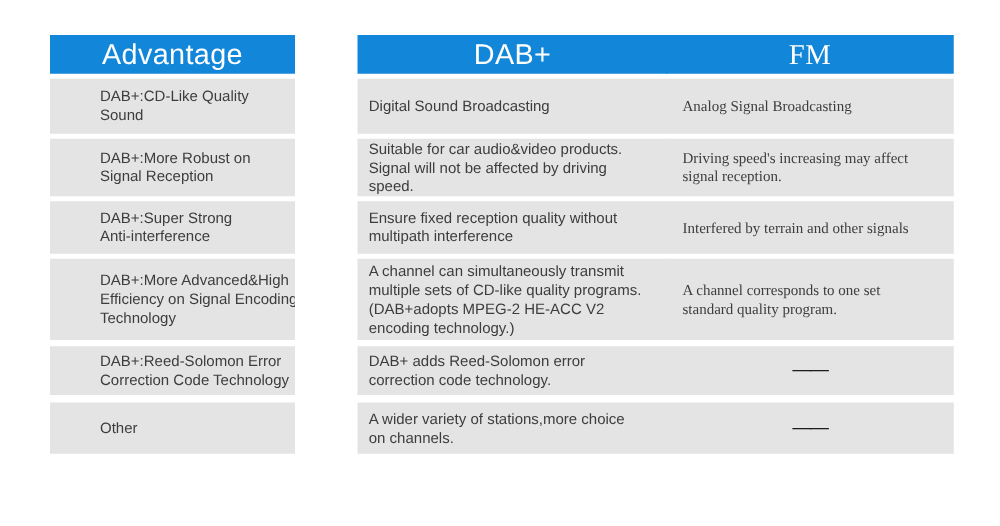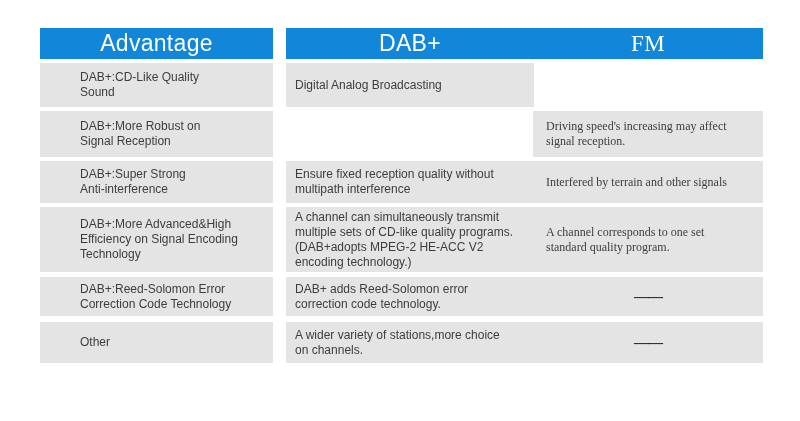--- a/index.html
+++ b/index.html
@@ -13,21 +13,21 @@
     width: 800px;
     height: 421px;
     background: #ffffff;
     overflow: hidden;
   }
   .col {
     position: absolute;
     top: 0;
     height: 421px;
   }
-  .c1 { left: 40px;  width: 233px; }
+  .c1 { left: 40px;  width: 196px; }
   .c2 { left: 286px; width: 236px; padding-left: 12px; }
   .c3 { left: 533px; width: 230px; font-family: Liberation Serif, serif; }
   .hdr {
     position: absolute;
     left: 0; right: 0;
     top: 28px; height: 31px;
     background: #1287d9;
     color: #ffffff;
     font-size: 23px;
     letter-spacing: 0.3px;
@@ -82,35 +82,39 @@
     <div class="cell r4">DAB+:More Advanced&amp;High
 Efficiency on Signal Encoding
 Technology</div>
     <div class="cell r5">DAB+:Reed-Solomon Error
 Correction Code Technology</div>
     <div class="cell r6">Other</div>
   </div>
 
   <div class="col c2">
     <div class="hdr">DAB+</div>
-    <div class="cell r1">Digital Analog Broadcasting</div>
+    <div class="cell r1">Digital Sound Broadcasting</div>
+    <div class="cell r2">Suitable for car audio&amp;video products.
+Signal will not be affected by driving
+speed.</div>
     <div class="cell r3">Ensure fixed reception quality without
 multipath interference</div>
     <div class="cell r4">A channel can simultaneously transmit
 multiple sets of CD-like quality programs.
 (DAB+adopts MPEG-2 HE-ACC V2
 encoding technology.)</div>
     <div class="cell r5">DAB+ adds Reed-Solomon error
 correction code technology.</div>
     <div class="cell r6">A wider variety of stations,more choice
 on channels.</div>
   </div>
 
   <div class="col c3">
     <div class="hdr">FM</div>
+    <div class="cell r1">Analog Signal Broadcasting</div>
     <div class="cell r2">Driving speed's increasing may affect
 signal reception.</div>
     <div class="cell r4">A channel corresponds to one set
 standard quality program.</div>
     <div class="cell r3">Interfered by terrain and other signals</div>
     <div class="cell r5 dash">——</div>
     <div class="cell r6 dash">——</div>
   </div>
 
 </div>

